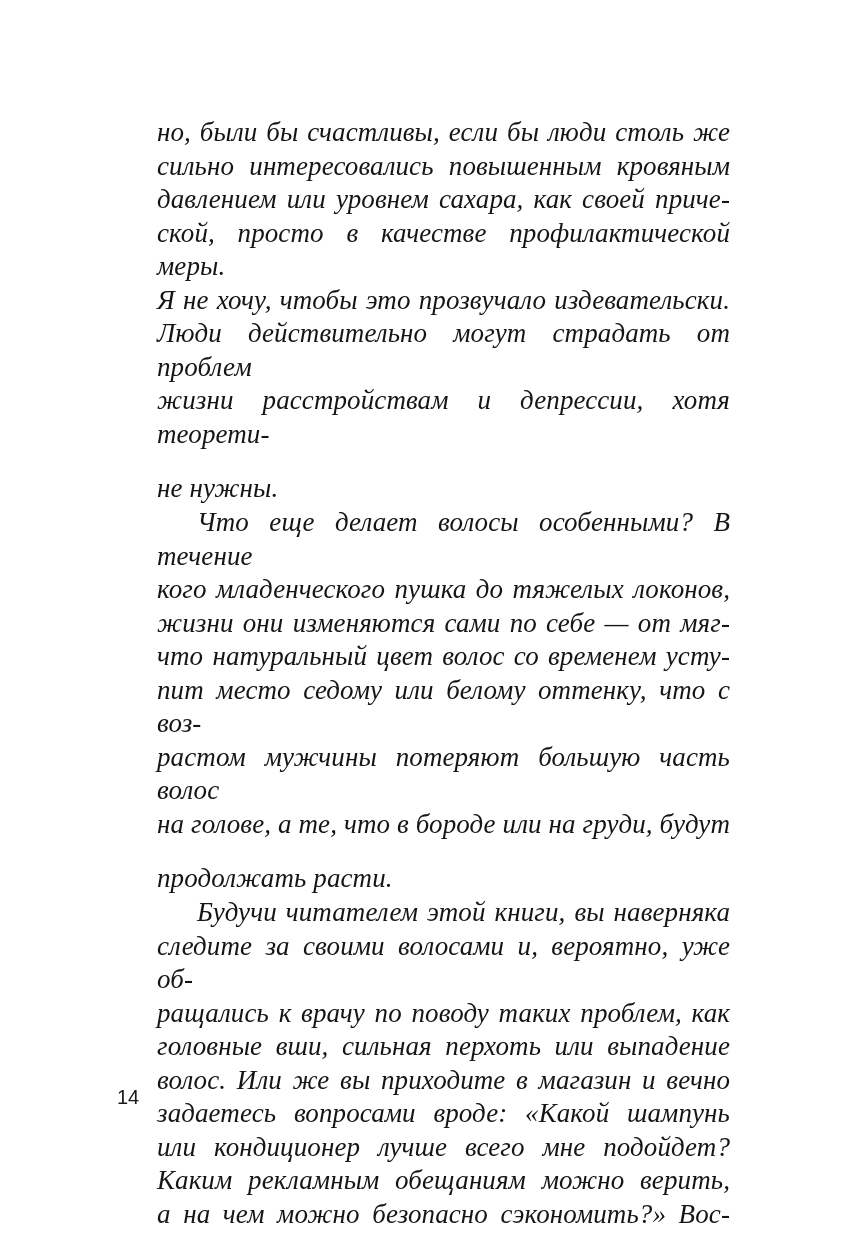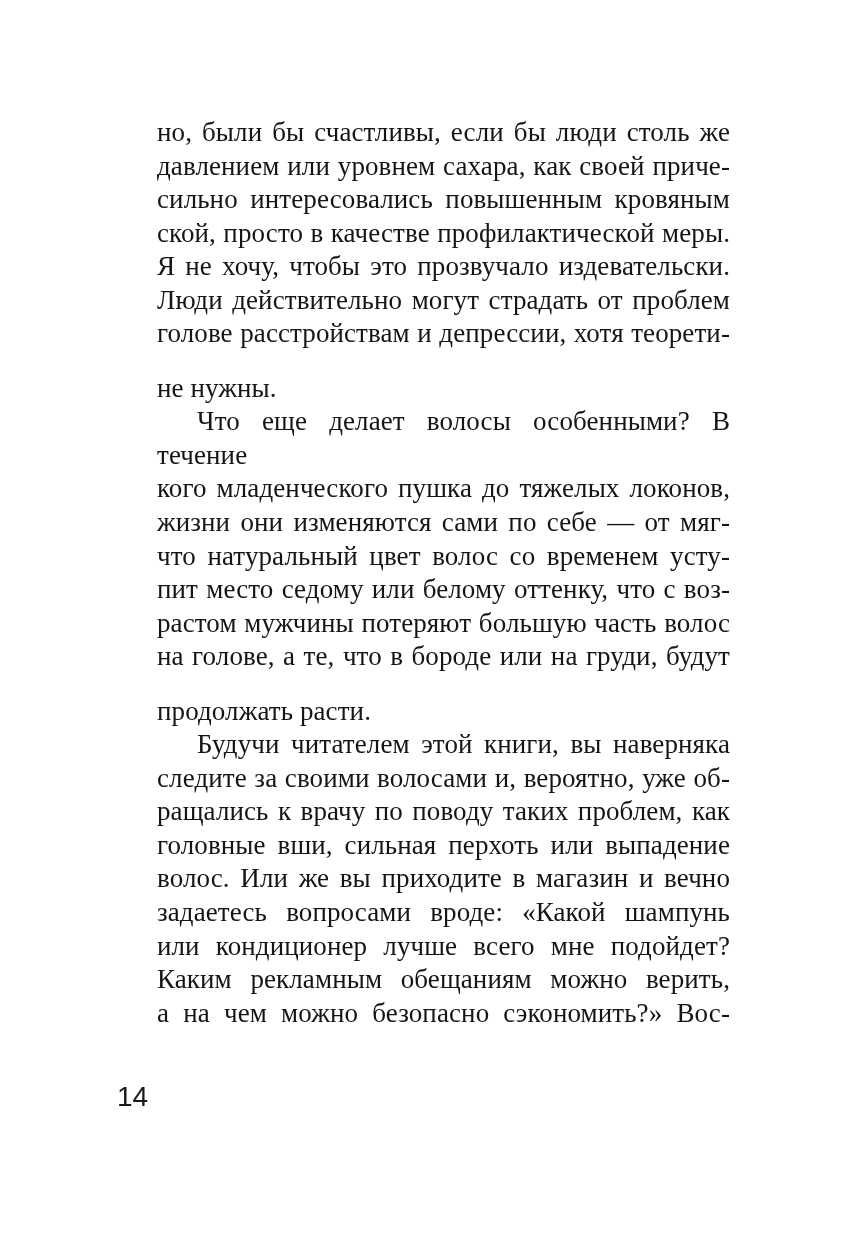--- a/index.html
+++ b/index.html
@@ -17,20 +17,21 @@
     color: #171514;
   }
   .text-block {
     position: absolute;
     left: 157px;
     top: 116px;
     width: 573px;
     font-size: 27px;
     line-height: 33.55px;
     letter-spacing: 0.1px;
+    font-style: italic;
   }
   .para {
     margin: 0;
     padding: 0;
   }
   .line {
     text-align: justify;
     text-align-last: justify;
     white-space: normal;
   }
@@ -39,40 +40,40 @@
     margin-top: 21px;
   }
   .line.indent {
     text-indent: 40px;
   }
   .page-number {
     position: absolute;
     left: 117px;
     top: 1083px;
     font-family: "Liberation Sans", "DejaVu Sans", sans-serif;
-    font-size: 28px;
+    font-size: 20px;
     line-height: 28px;
     color: #1a1a1a;
   }
 </style>
 </head>
 <body>
 
 <div class="page">
 
   <div class="text-block">
 
     <div class="para">
       <div class="line">но, были бы счастливы, если бы люди столь же</div>
+      <div class="line">сильно интересовались повышенным кровяным</div>
       <div class="line">давлением или уровнем сахара, как своей приче-</div>
-      <div class="line">сильно интересовались повышенным кровяным</div>
       <div class="line">ской, просто в качестве профилактической меры.</div>
       <div class="line">Я не хочу, чтобы это прозвучало издевательски.</div>
       <div class="line">Люди действительно могут страдать от проблем</div>
-      <div class="line">голове расстройствам и депрессии, хотя теорети-</div>
+      <div class="line">жизни расстройствам и депрессии, хотя теорети-</div>
       <div class="line end">не нужны.</div>
     </div>
 
     <div class="para">
       <div class="line indent">Что еще делает волосы особенными? В течение</div>
       <div class="line">кого младенческого пушка до тяжелых локонов,</div>
       <div class="line">жизни они изменяются сами по себе — от мяг-</div>
       <div class="line">что натуральный цвет волос со временем усту-</div>
       <div class="line">пит место седому или белому оттенку, что с воз-</div>
       <div class="line">растом мужчины потеряют большую часть волос</div>

